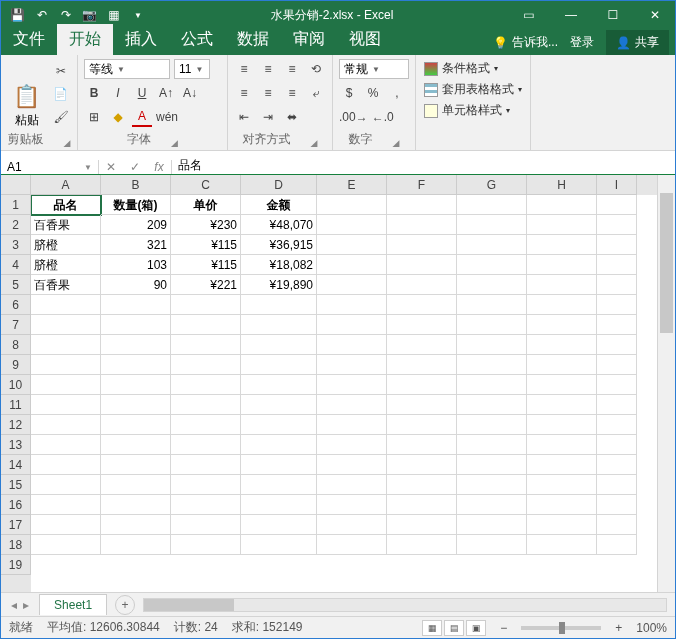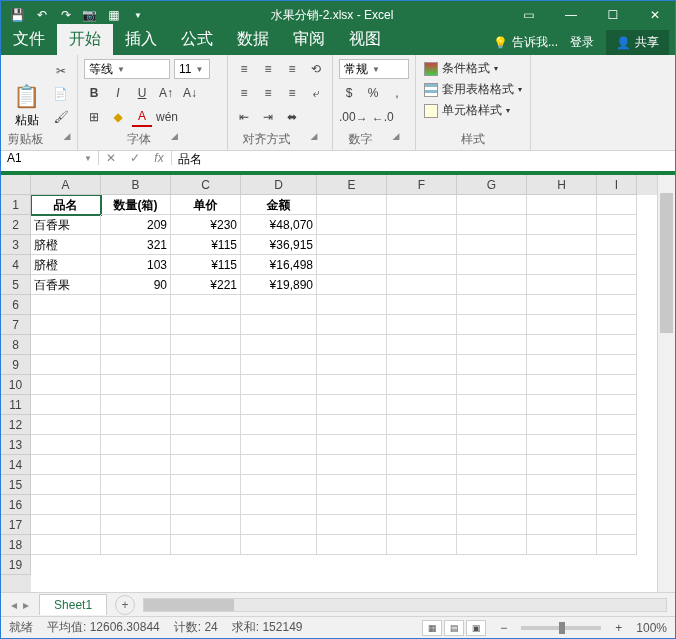--- a/index.html
+++ b/index.html
@@ -20,38 +20,38 @@
 .tab.active { background: #f1f1f1; color: #217346; }
 .tabs-right { margin-left: auto; display: flex; align-items: center; gap: 4px; padding-right: 6px; }
 .lamp { font-size: 12px; }
 .login-btn { padding: 3px 8px; }
 .share-btn { background: #185c37; padding: 4px 10px; display: flex; align-items: center; gap: 4px; }
 
 
 .ribbon { background: #f1f1f1; border-bottom: 1px solid #d4d4d4; display: flex; height: 96px; }
 .group { border-right: 1px solid #d4d4d4; display: flex; flex-direction: column; padding: 4px 6px 2px; }
 .group-content { flex: 1; display: flex; gap: 4px; }
-.group-label { text-align: center; color: #666; font-size: 11px; padding-top: 2px; display: flex; justify-content: center; align-items: flex-start; gap: 20px; }
+.group-label { text-align: center; color: #666; font-size: 11px; padding-top: 2px; display: flex; justify-content: center; align-items: flex-end; gap: 20px; }
 .dlauncher { font-size: 9px; color: #888; cursor: pointer; }
 .big-btn { display: flex; flex-direction: column; align-items: center; justify-content: flex-end; width: 40px; cursor: pointer; gap: 2px; }
 .big-btn .ic { font-size: 22px; }
 .small-col { display: flex; flex-direction: column; justify-content: space-around; }
 .small-row { display: flex; gap: 4px; align-items: center; }
 .sbtn { min-width: 20px; height: 20px; display: flex; align-items: center; justify-content: center; cursor: pointer; font-size: 12px; color: #444; }
 .sbtn.bold { font-weight: bold; }
 .sbtn.italic { font-style: italic; }
 .sbtn.underline { text-decoration: underline; }
 .combo { border: 1px solid #c0c0c0; background: #fff; height: 20px; display: flex; align-items: center; padding: 0 2px 0 4px; font-size: 11px; }
 .combo .dd { margin-left: 4px; font-size: 8px; color: #666; }
 .styles-col { display: flex; flex-direction: column; gap: 2px; }
 .style-item { display: flex; align-items: center; gap: 4px; cursor: pointer; font-size: 11px; color: #333; padding: 1px 2px; }
 .sq { width: 14px; height: 14px; border: 1px solid #999; display: inline-block; }
 
 
-.formula-bar { height: 24px; border-bottom: 4px solid #15803d; display: flex; align-items: flex-start; background: #fff; }
+.formula-bar { height: 24px; border-bottom: 1px solid #15803d; display: flex; align-items: flex-end; background: #fff; }
 .name-box { width: 98px; border-right: 1px solid #d4d4d4; display: flex; align-items: center; padding: 0 6px; }
 .name-box .dd { margin-left: auto; font-size: 8px; color: #888; }
 .fx-btns { display: flex; align-items: center; border-right: 1px solid #d4d4d4; }
 .fx-btn { width: 24px; display: flex; align-items: center; justify-content: center; color: #888; cursor: pointer; }
 .fx-input { flex: 1; padding: 0 6px; display: flex; align-items: center; }
 
 
 .grid-wrap { flex: 1; display: flex; overflow: hidden; position: relative; }
 .corner { width: 30px; height: 20px; background: #e6e6e6; border-right: 1px solid #ccc; border-bottom: 1px solid #ccc; position: absolute; left: 0; top: 0; z-index: 3; }
 .col-headers { position: absolute; left: 30px; top: 0; right: 18px; height: 20px; display: flex; background: #e6e6e6; z-index: 2; }
@@ -237,23 +237,20 @@
             <span>套用表格格式</span>
             <span style="font-size:8px">▾</span>
           </div>
         <div class="style-item">
             <span class="sq" style="background:#ffd"></span>
             <span>单元格样式</span>
             <span style="font-size:8px">▾</span>
           </div>
       </div>
     </div>
-    <div class="group-label">
-        <span>样式</span>
-      </div>
   </div>
 </div>
 
 <div class="formula-bar">
   <div class="name-box">
       <span>A1</span>
       <span class="dd">▼</span>
     </div>
   <div class="fx-btns">
     <span class="fx-btn">✕</span>
@@ -330,21 +327,21 @@
         <div class="cell colE" style="width: 70px;"></div>
         <div class="cell colF" style="width: 70px;"></div>
         <div class="cell colG" style="width: 70px;"></div>
         <div class="cell colH" style="width: 70px;"></div>
         <div class="cell colI" style="width: 40px;"></div>
       </div>
       <div class="row">
         <div class="cell colA" style="width: 70px;">脐橙</div>
         <div class="cell colB num" style="width: 70px;">103</div>
         <div class="cell colC num" style="width: 70px;">¥115</div>
-        <div class="cell colD num" style="width: 76px;">¥16,498</div>
+        <div class="cell colD num" style="width: 76px;">¥18,082</div>
         <div class="cell colE" style="width: 70px;"></div>
         <div class="cell colF" style="width: 70px;"></div>
         <div class="cell colG" style="width: 70px;"></div>
         <div class="cell colH" style="width: 70px;"></div>
         <div class="cell colI" style="width: 40px;"></div>
       </div>
       <div class="row">
         <div class="cell colA" style="width: 70px;">百香果</div>
         <div class="cell colB num" style="width: 70px;">90</div>
         <div class="cell colC num" style="width: 70px;">¥221</div>

